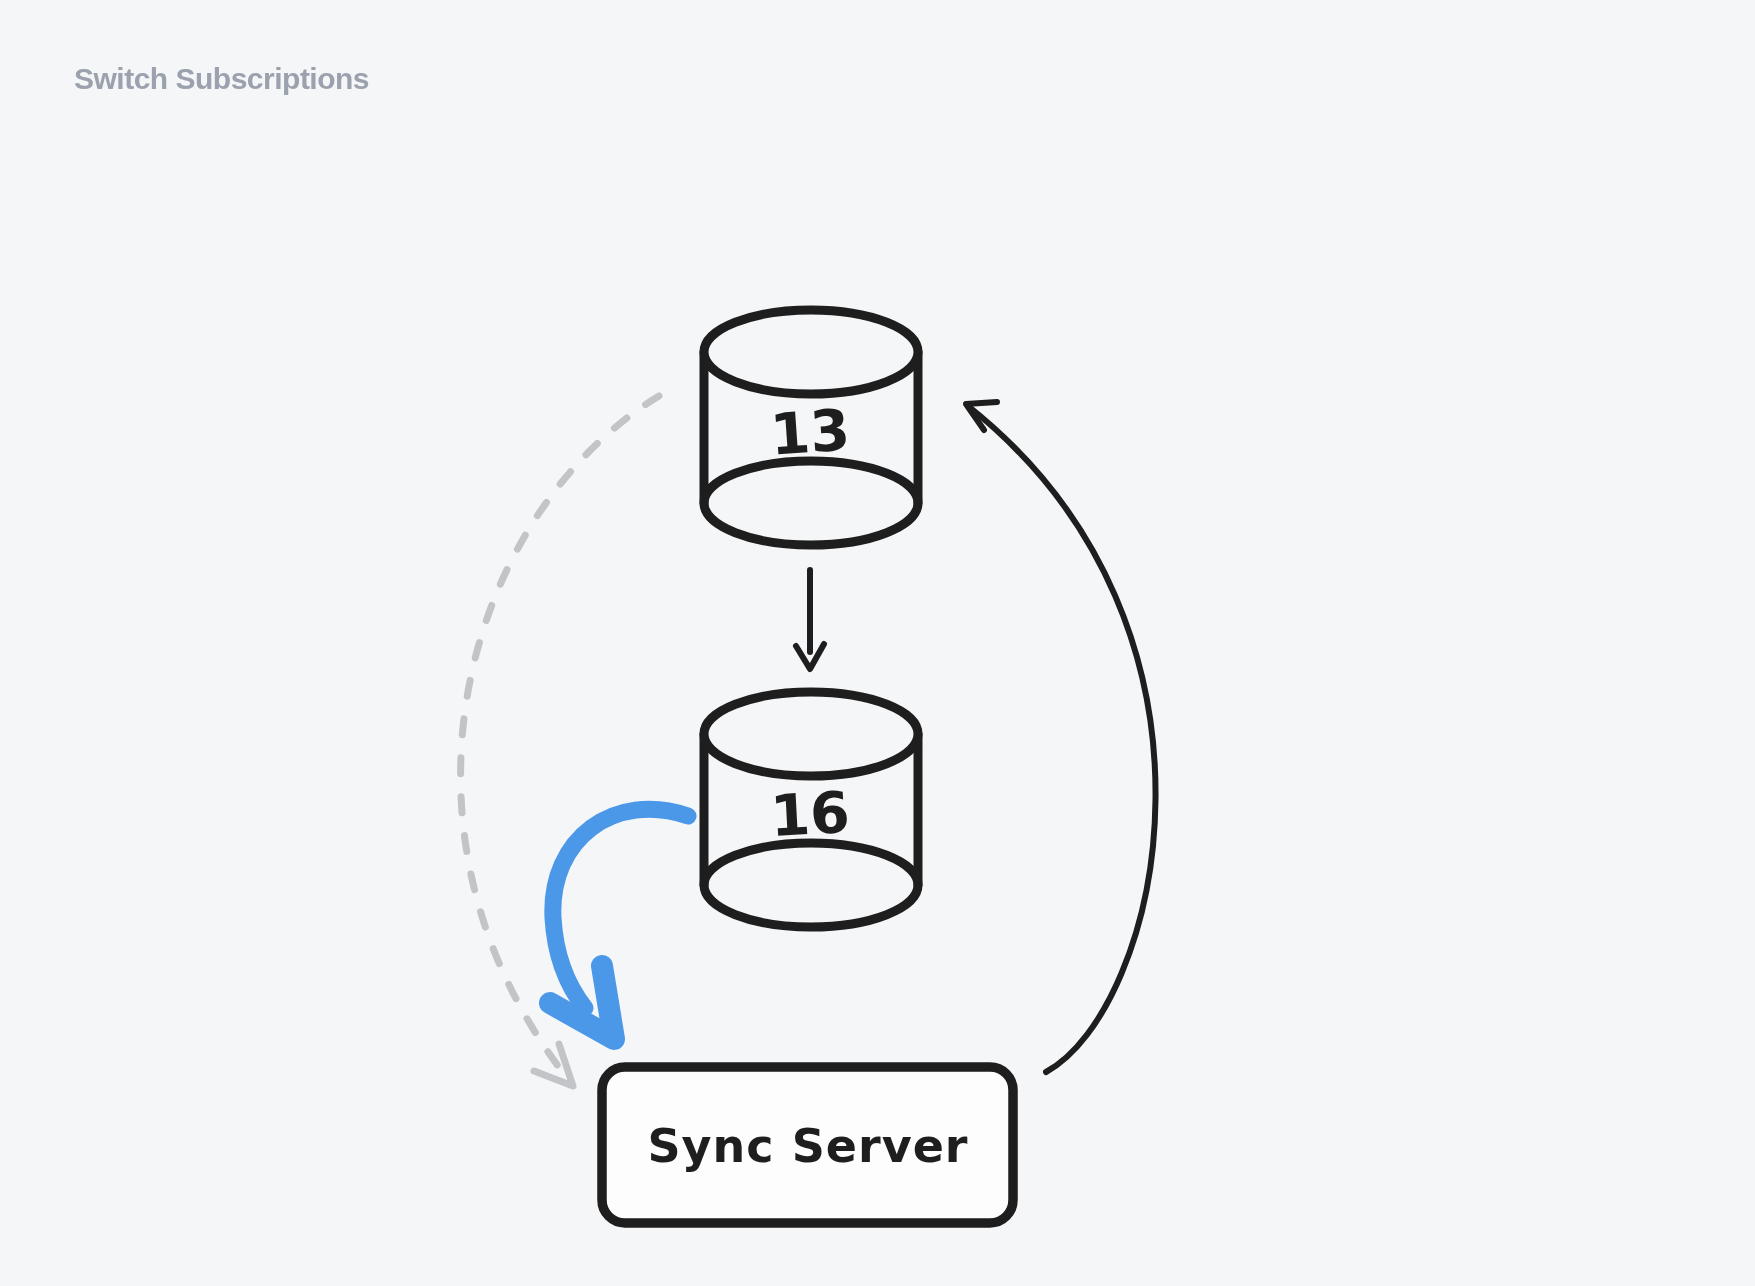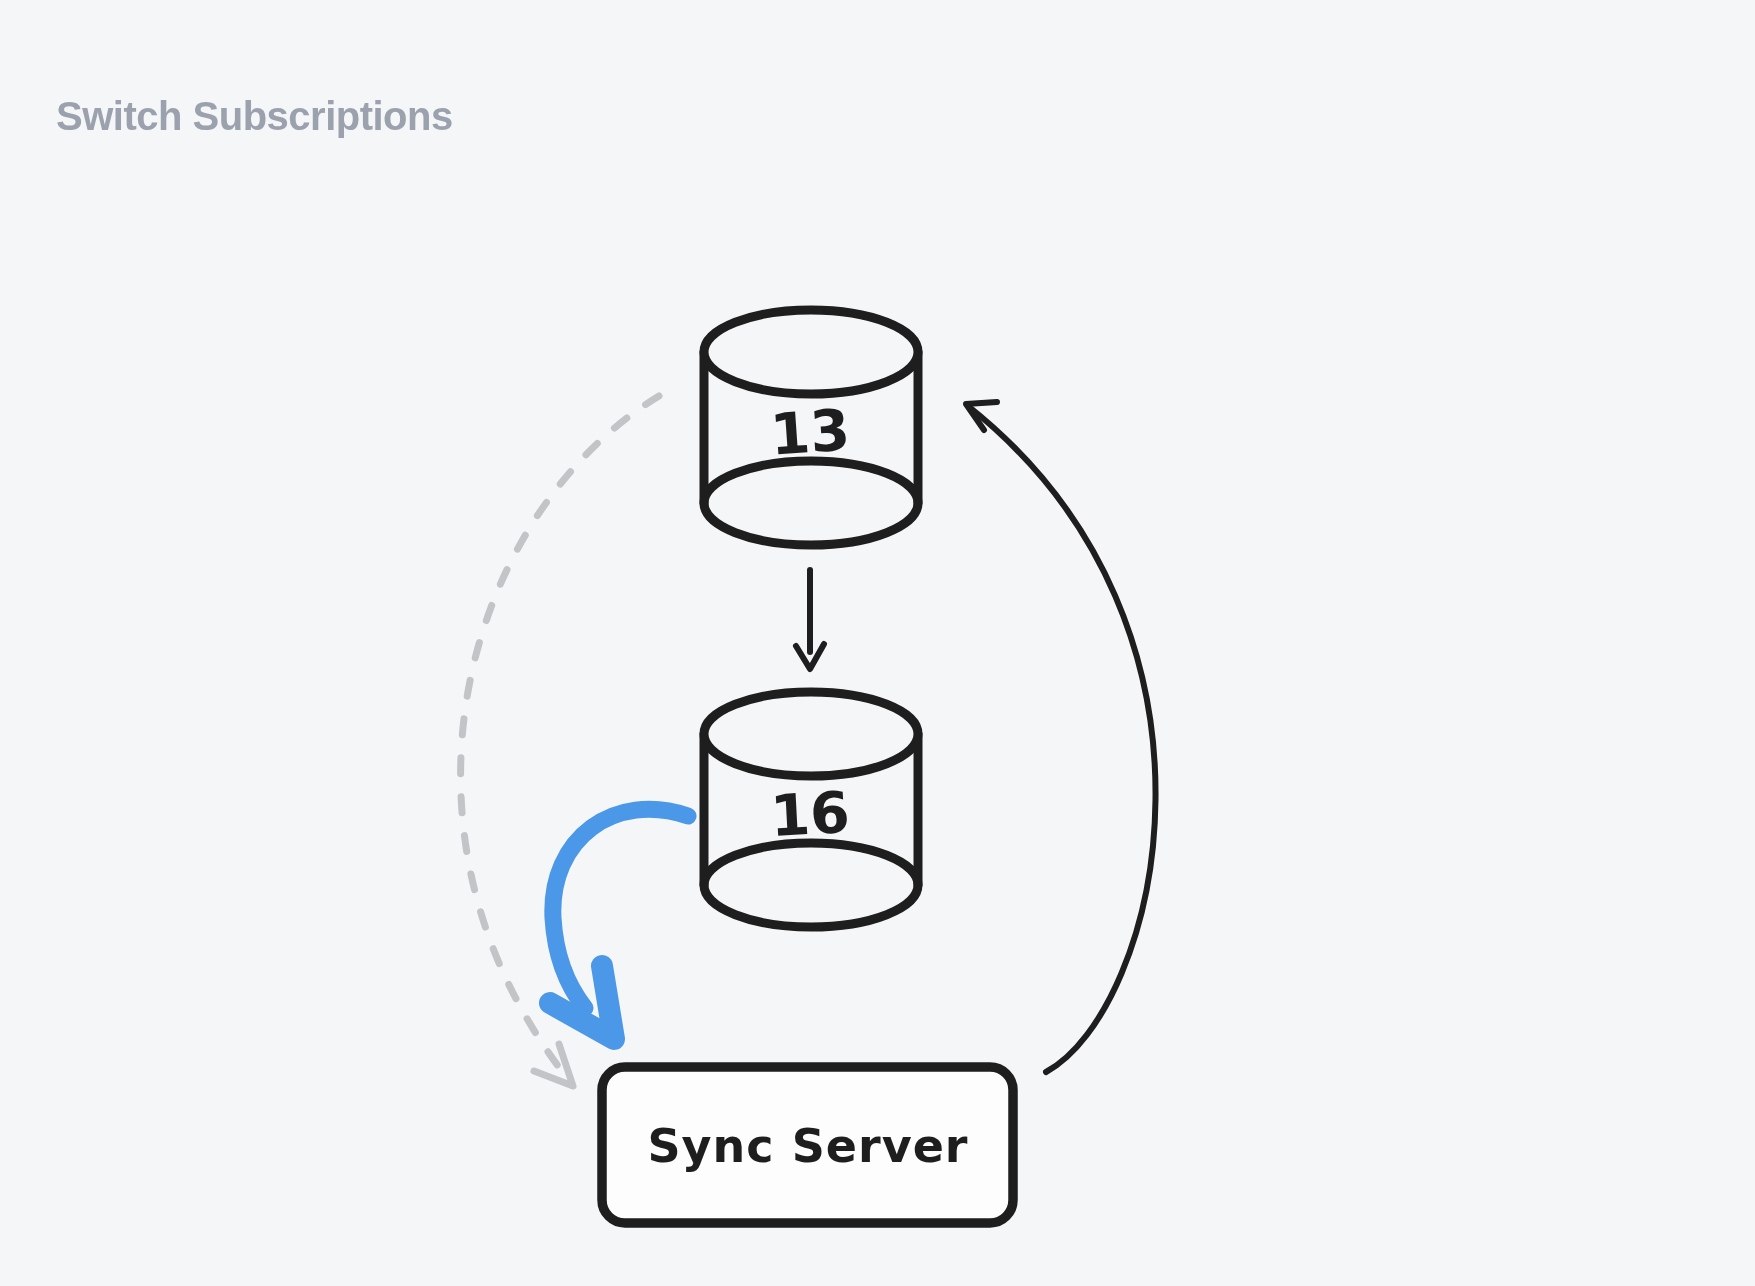--- a/index.html
+++ b/index.html
@@ -18,28 +18,27 @@
     overflow: hidden;
     font-family: "Liberation Sans", sans-serif;
   }
   .canvas {
     position: relative;
     width: 1755px;
     height: 1286px;
   }
   .page-title {
     position: absolute;
-    left: 56px;
+    left: 74px;
     top: 62px;
-    font-size: 40px;
+    font-size: 30px;
     font-weight: 700;
     letter-spacing: -0.5px;
     color: var(--title-gray);
     font-family: "Liberation Sans", sans-serif;
-    margin-top: 32px;
   }
   svg.diagram {
     position: absolute;
     left: 0;
     top: 0;
     width: 1755px;
     height: 1286px;
   }
   .shape-stroke {
     fill: none;

